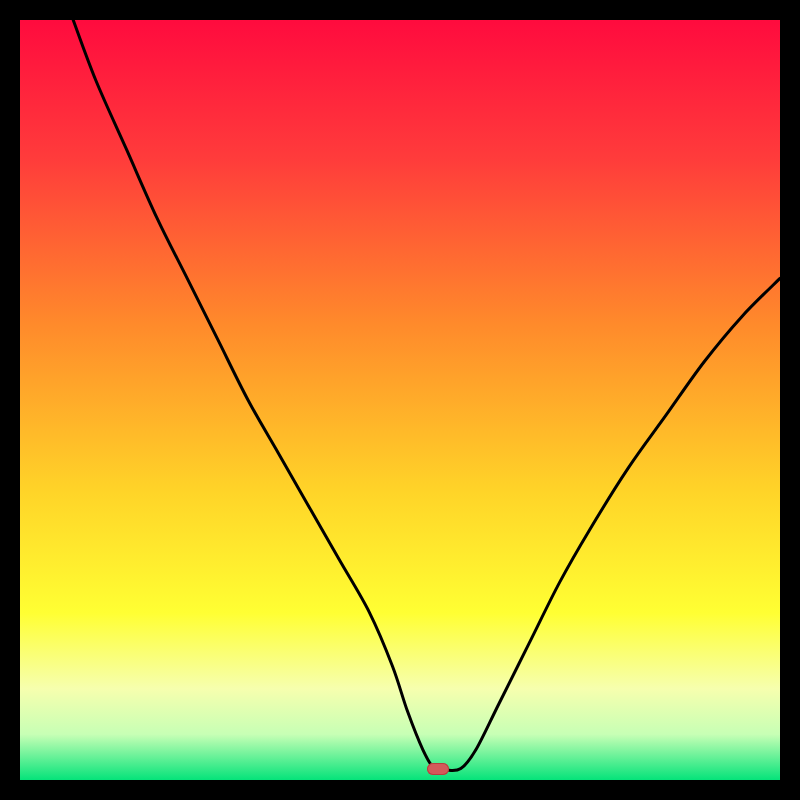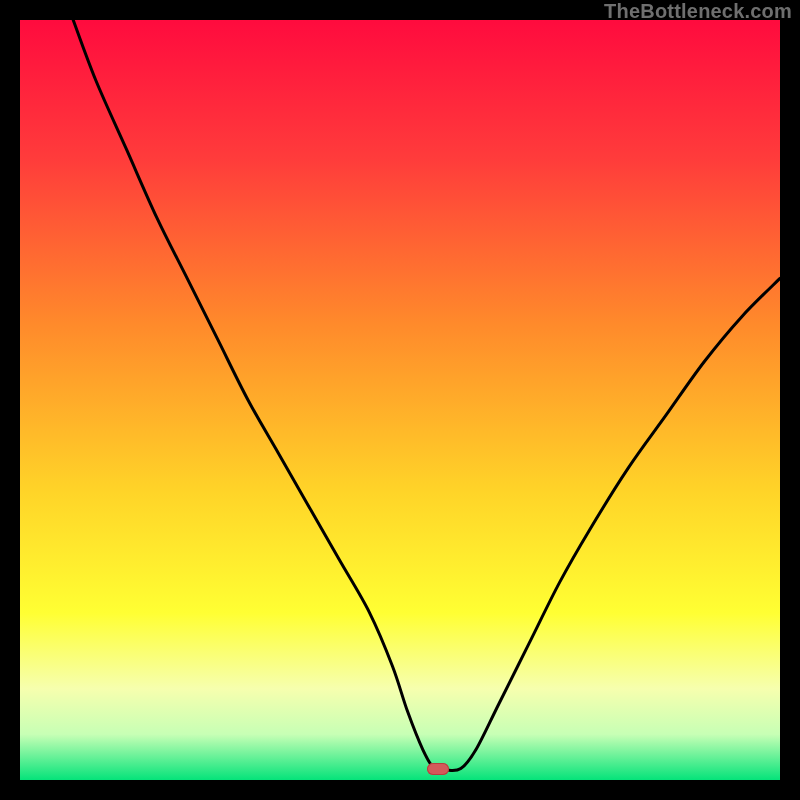--- a/index.html
+++ b/index.html
@@ -55,21 +55,20 @@
     font-size: 20px;
     font-weight: bold;
     color: #6f6f6f;
     letter-spacing: 0.2px;
   }
 </style>
 </head>
 <body>
 
 <div class="frame">
-  <div class="attribution">TheBottleneck.com</div>
   <div class="plot">
     <div class="gradient" id="gradient" style="background: linear-gradient(rgb(255, 11, 62) 0%, rgb(255, 59, 59) 18%, rgb(255, 138, 43) 40%, rgb(255, 212, 40) 62%, rgb(255, 255, 51) 78%, rgb(246, 255, 174) 88%, rgb(199, 255, 181) 94%, rgb(5, 227, 122) 100%);"></div>
     <svg class="curve" id="curve" viewBox="0 0 760 760" preserveAspectRatio="none">
         <path d="M 53.2 0 C 57 10.133333333333326, 67.13333333333333 39.26666666666661, 76 60.799999999999955 C 84.86666666666667 82.3333333333333, 96.26666666666668 106.40000000000003, 106.4 129.20000000000005 C 116.53333333333333 152.00000000000006, 126.66666666666666 176.0666666666667, 136.79999999999998 197.60000000000002 C 146.9333333333333 219.13333333333335, 157.06666666666666 238.1333333333333, 167.2 258.4 C 177.33333333333331 278.66666666666663, 187.46666666666667 298.9333333333334, 197.6 319.20000000000005 C 207.73333333333332 339.4666666666667, 217.86666666666667 361, 228 380 C 238.13333333333333 399, 248.2666666666667 415.46666666666664, 258.40000000000003 433.2 C 268.53333333333336 450.93333333333334, 278.6666666666667 468.6666666666667, 288.8 486.40000000000003 C 298.93333333333334 504.1333333333334, 309.06666666666666 521.8666666666667, 319.2 539.6 C 329.3333333333333 557.3333333333334, 340.73333333333335 575.0666666666666, 349.6 592.8 C 358.4666666666667 610.5333333333333, 366.06666666666666 629.5333333333333, 372.4 646 C 378.7333333333333 662.4666666666667, 382.53333333333336 677.6666666666667, 387.6 691.6 C 392.6666666666667 705.5333333333333, 398.3666666666667 720.1, 402.8 729.6 C 407.23333333333335 739.1, 410.40000000000003 745.1800000000001, 414.20000000000005 748.6 C 418.00000000000006 752.02, 421.1666666666667 750.12, 425.6 750.12 C 430.03333333333336 750.12, 435.7333333333333 752.02, 440.79999999999995 748.6 C 445.8666666666666 745.1800000000001, 449.66666666666663 740.3666666666667, 456 729.6 C 462.33333333333337 718.8333333333334, 469.93333333333334 701.7333333333333, 478.8 684 C 487.6666666666667 666.2666666666667, 499.0666666666667 643.4666666666667, 509.20000000000005 623.2 C 519.3333333333334 602.9333333333334, 529.4666666666667 581.4, 539.6 562.4 C 549.7333333333333 543.4, 558.6 528.1999999999999, 570 509.2 C 581.4 490.2, 595.3333333333334 467.40000000000003, 608 448.40000000000003 C 620.6666666666666 429.40000000000003, 633.3333333333334 412.93333333333334, 646 395.2 C 658.6666666666666 377.46666666666664, 671.3333333333334 358.4666666666666, 684 341.99999999999994 C 696.6666666666666 325.5333333333333, 709.3333333333334 310.33333333333337, 722 296.40000000000003 C 734.6666666666666 282.4666666666667, 753.6666666666666 264.73333333333335, 760 258.4" fill="none" stroke="#000000" stroke-width="3" stroke-linecap="round" stroke-linejoin="round"></path>
       </svg>
     <div class="marker" id="marker" style="left: 418px; top: 749.36px; background: rgb(211, 90, 90); box-shadow: rgb(183, 63, 63) 0px 0px 0px 1px inset;"></div>
   </div>
 </div>
 
 </body></html>

